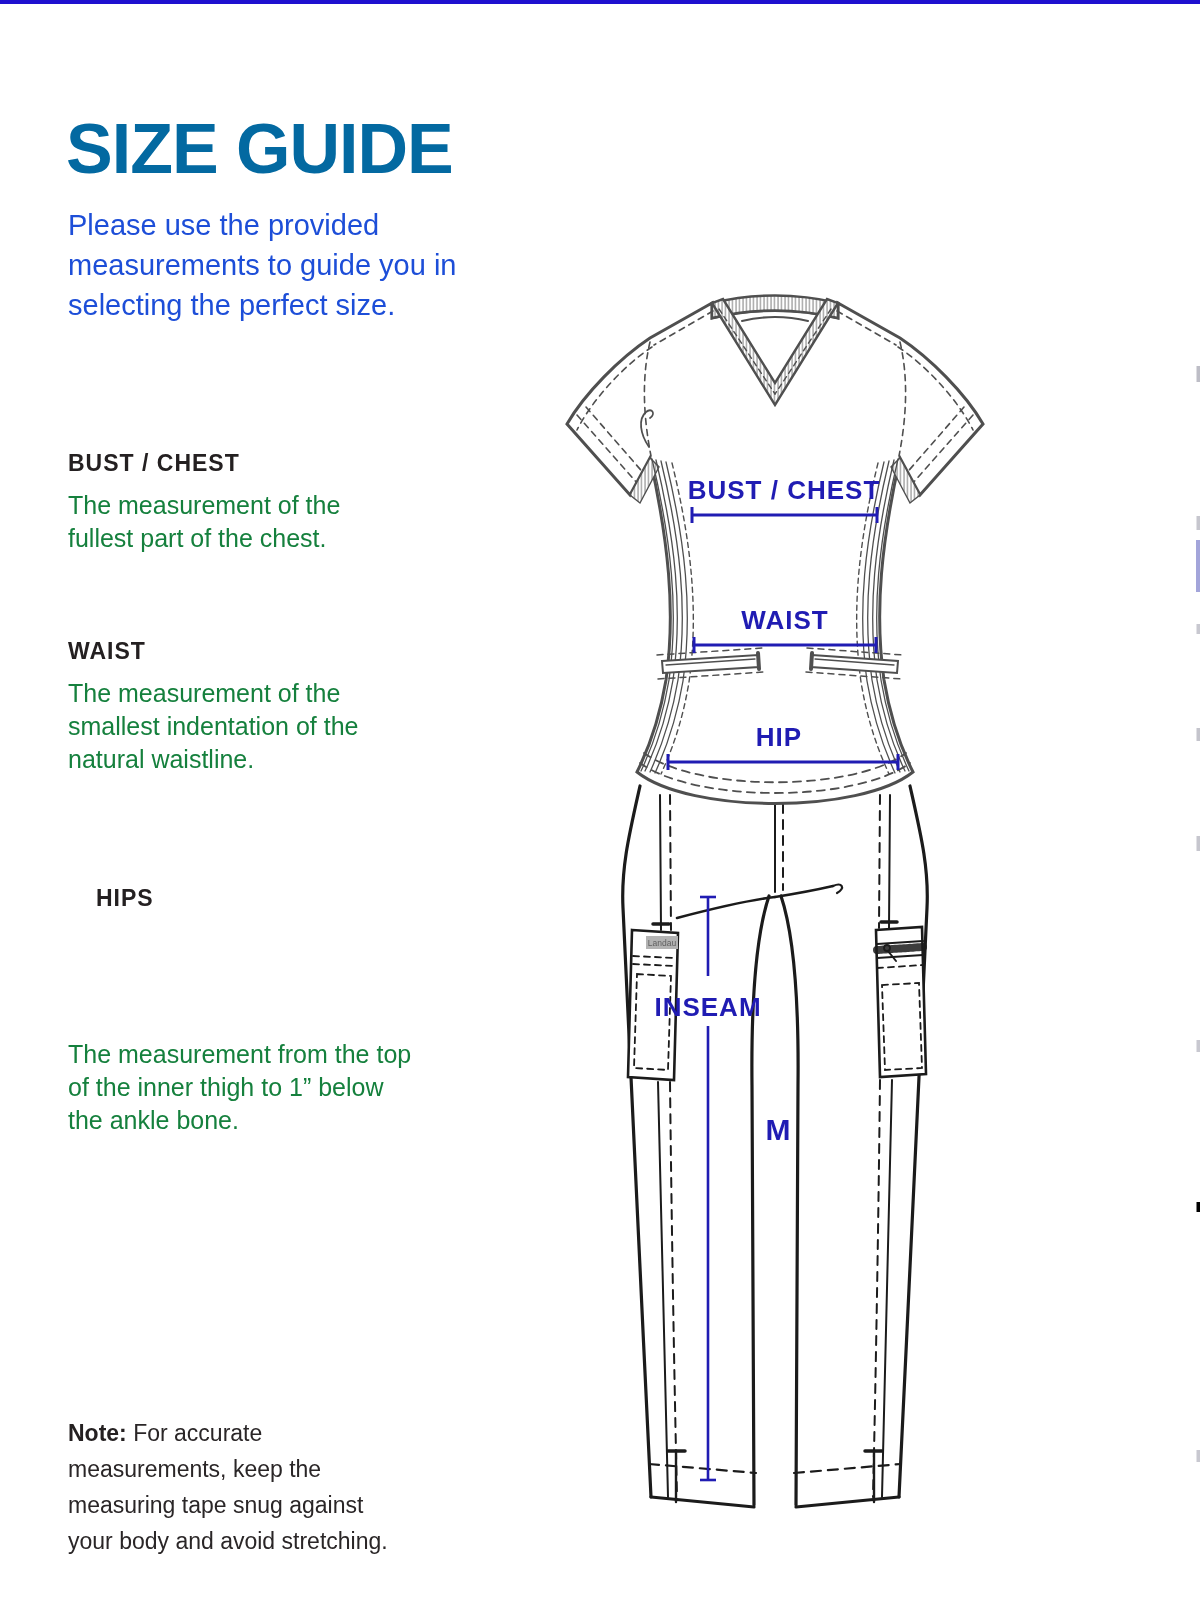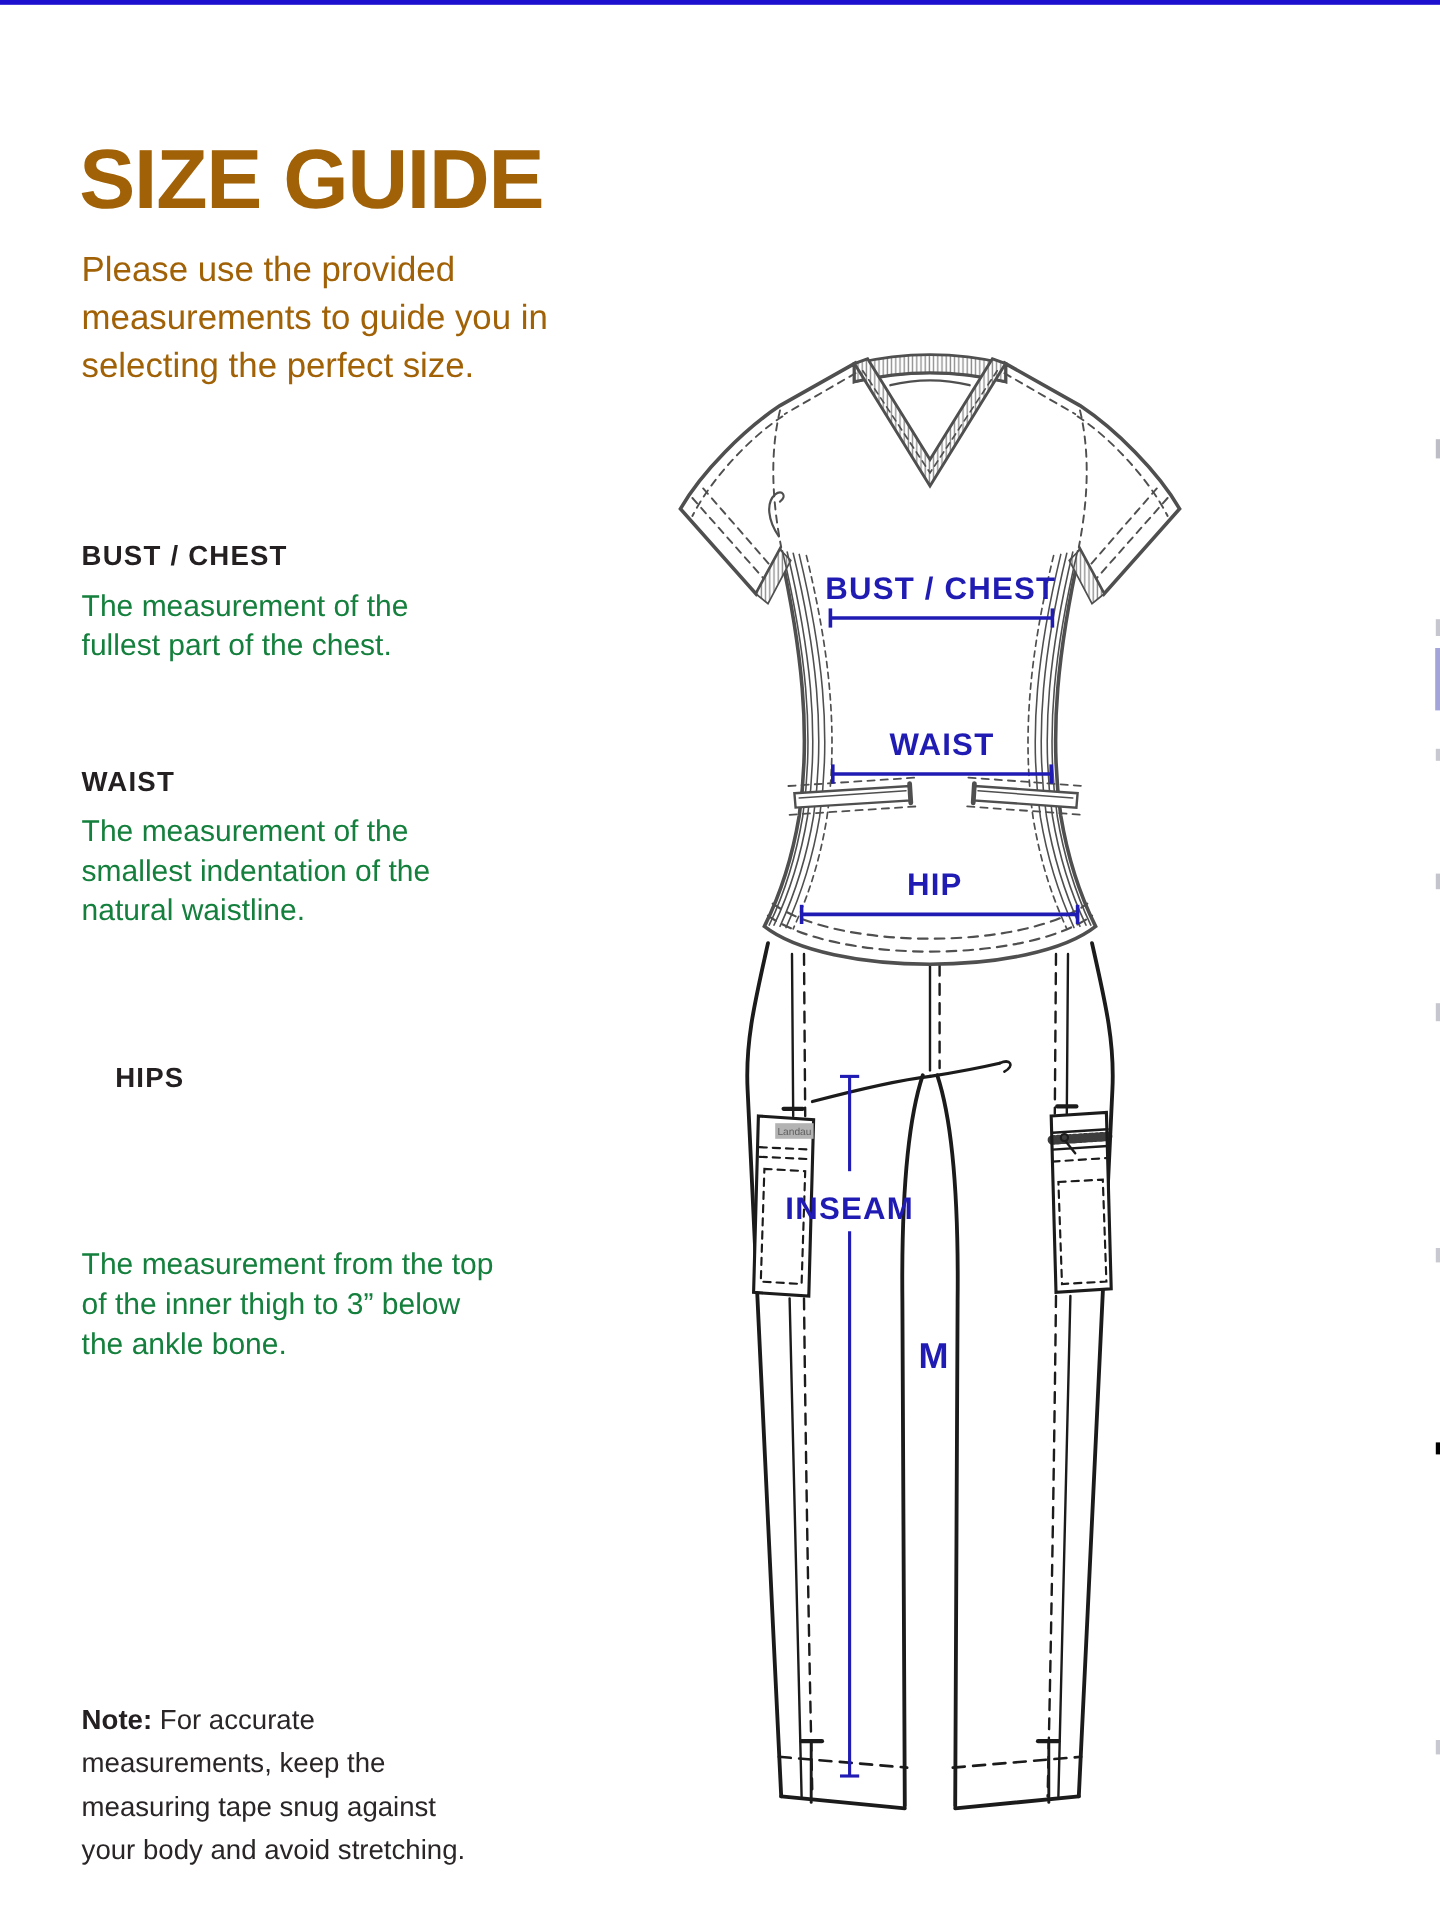--- a/index.html
+++ b/index.html
@@ -1,22 +1,22 @@
 <!DOCTYPE html>
 <html><head>
 <meta charset="utf-8">
 <style>
   html,body{margin:0;padding:0;}
   body{width:1200px;height:1600px;position:relative;background:#ffffff;
        font-family:"Liberation Sans",sans-serif;color:#242021;overflow:hidden;}
   .top-bar{position:absolute;left:0;top:0;width:1200px;height:4px;background:#1e10cf;}
   .page-title{position:absolute;left:66px;top:62px;font-size:70px;font-weight:bold;
-              letter-spacing:-1px;color:#a16207;white-space:nowrap;}
+              letter-spacing:-1px;color:#0369a1;white-space:nowrap;}
   .intro{position:absolute;left:68px;top:176px;font-size:29px;line-height:40px;
-         white-space:pre-line;color:#a16207;}
+         white-space:pre-line;color:#1d4ed8;}
   .sec{position:absolute;left:68px;width:470px;}
   .sec-h{font-size:23px;font-weight:bold;letter-spacing:1px;margin:0 0 12px 0;color:#242021;}
   .sec-b{font-size:25px;line-height:33px;margin:0;white-space:pre-line;color:#15803d;}
   .sec-bust{top:450px;} .sec-waist{top:638px;} .sec-hips{top:885px;margin-left:28px;} .sec-inseam{top:1038px;}
   .note{position:absolute;left:68px;top:1392px;font-size:23px;line-height:36px;
         white-space:pre-line;color:#2a2627;}
   .note strong{font-weight:bold;color:#242021;}
   .figure{position:absolute;left:0;top:0;width:1200px;height:1600px;pointer-events:none;}
   svg text.meas{font-family:"Liberation Sans",sans-serif;font-weight:bold;fill:#201cb3;}
 </style>
@@ -39,21 +39,21 @@
   <h2 class="sec-h">WAIST</h2>
   <p class="sec-b">The measurement of the
 smallest indentation of the
 natural waistline.</p>
 </section>
 <section class="sec sec-hips">
   <h2 class="sec-h">HIPS</h2>
 </section>
 <section class="sec sec-inseam">
   <p class="sec-b">The measurement from the top
-of the inner thigh to 3” below
+of the inner thigh to 1” below
 the ankle bone.</p>
 </section>
 
 <p class="note"><strong>Note:</strong><span> For accurate
 measurements, keep the
 measuring tape snug against
 your body and avoid stretching.</span></p>
 
 <div class="figure">
 <svg width="1200" height="1600" viewBox="0 0 1200 1600" xmlns="http://www.w3.org/2000/svg">

